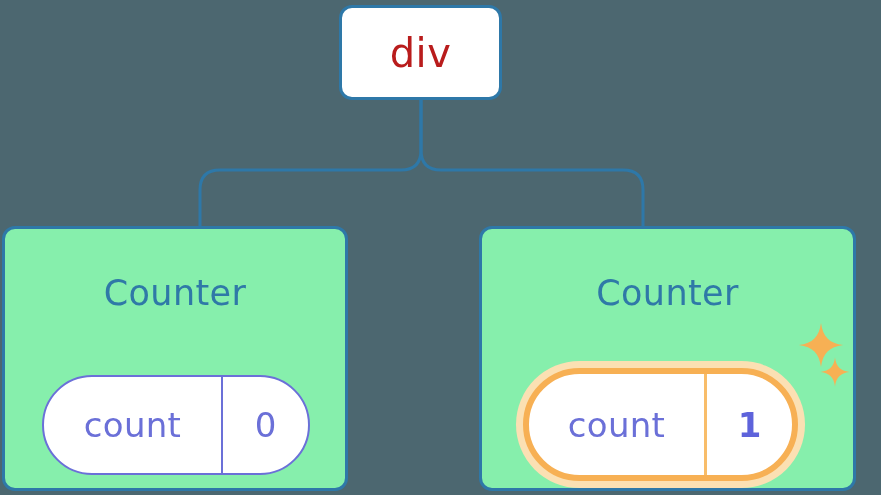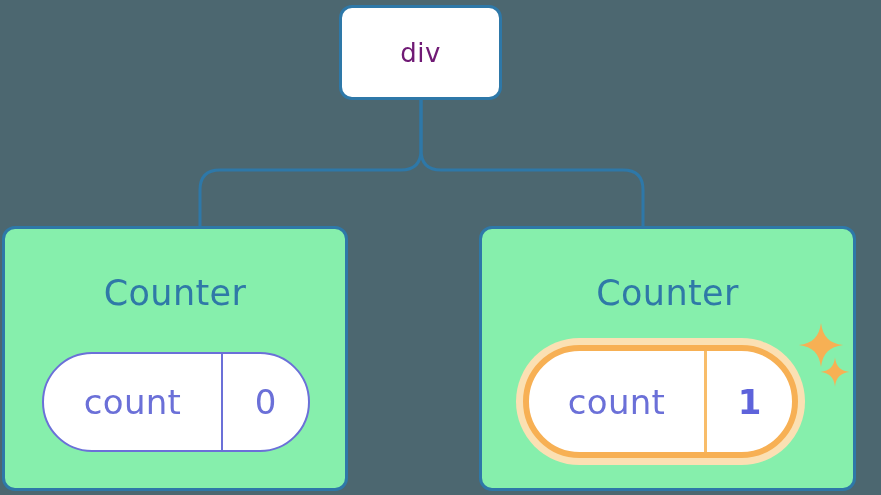--- a/index.html
+++ b/index.html
@@ -37,22 +37,22 @@
     box-sizing: border-box;
     background: #ffffff;
     border: 3px solid #2e78a8;
     border-radius: 13px;
     display: flex;
     align-items: center;
     justify-content: center;
     z-index: 3;
   }
   .node-root-label {
-    font-size: 26px;
-    color: #701a75;
+    font-size: 40px;
+    color: #b91c1c;
     letter-spacing: 0.5px;
     line-height: 1;
   }
 
   
   .card {
     position: absolute;
     box-sizing: border-box;
     background: #86efac;
     border: 3px solid #2e78a8;
@@ -83,20 +83,21 @@
     letter-spacing: 0.4px;
   }
 
   
   .pill {
     position: absolute;
     box-sizing: border-box;
     display: flex;
     align-items: stretch;
     background: #ffffff;
+    margin-top: 23px;
   }
   .pill-plain {
     left: 37px;
     top: 123px;
     width: 268px;
     height: 100px;
     border: 2px solid #6b70d8;
     border-radius: 50px;
   }
   .pill-highlight {

